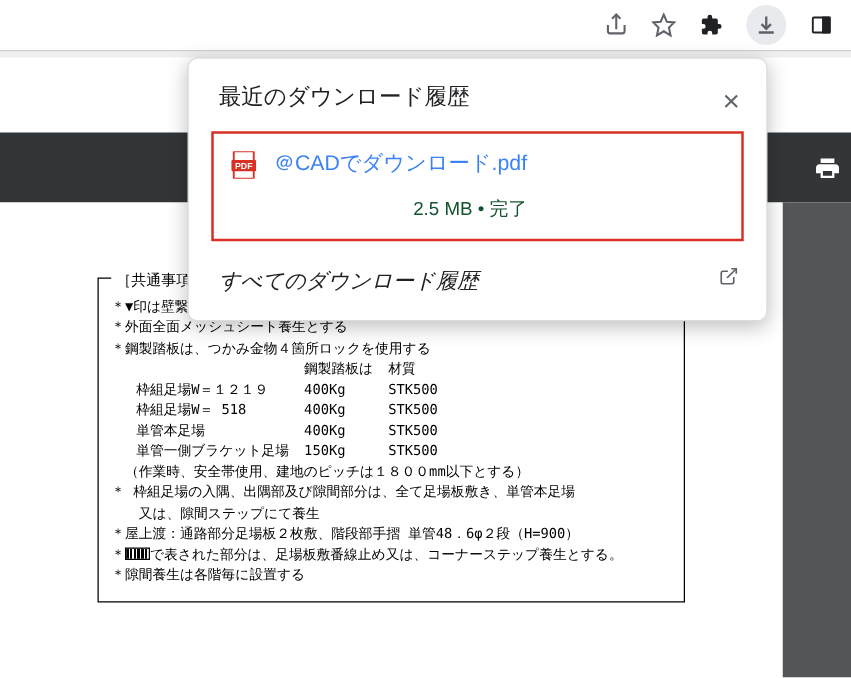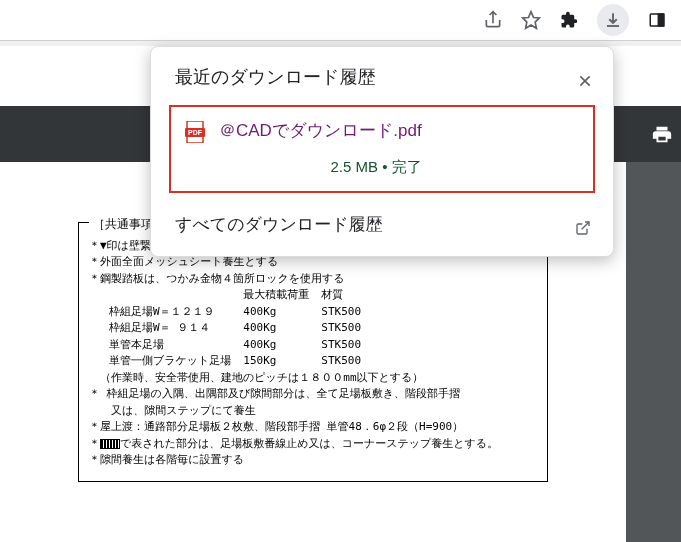--- a/index.html
+++ b/index.html
@@ -120,35 +120,36 @@
     gap: 14px;
     align-items: flex-start;
   }
   .popup-item .pdf-ico {
     margin-top: 2px;
     color: #d93025;
     flex-shrink: 0;
   }
   .popup-item .filename {
     font-size: 17px;
-    color: #701a75;
+    color: #3b82f6;
   }
   .popup-item .meta {
     font-size: 15px;
     color: #14532d;
     margin-top: 16px;
     text-align: right;
   }
   .popup-footer {
     display: flex;
-    align-items: flex-end;
+    align-items: flex-start;
     justify-content: space-between;
     padding: 10px 22px 12px 24px;
     font-size: 17px;
     color: #202124;
+    font-style: italic;
   }
   .popup-footer .ext { color: #5f6368; }
   svg { display: block; }
   .marker {
     display: inline-block;
     width: 18px; height: 8px;
     background: repeating-linear-gradient(90deg,#000 0,#000 2px,#fff 2px,#fff 3px);
     border: 1px solid #000;
     vertical-align: middle;
   }
@@ -205,47 +206,47 @@
     <div class="doc-frame">
       <span class="head">［共通事項］</span>
       <div class="lines">
         <div>＊▼印は壁繋ぎ位置を示す</div>
         <div>＊外面全面メッシュシート養生とする</div>
         <div>＊鋼製踏板は、つかみ金物４箇所ロックを使用する</div>
         <table>
           <tbody>
               <tr>
                 <td></td>
-                <td>最大積載荷重</td>
+                <td>鋼製踏板は</td>
                 <td>材質</td>
               </tr>
           <tr>
                 <td>枠組足場W＝１２１９</td>
                 <td>400Kg</td>
                 <td>STK500</td>
               </tr>
           <tr>
-                <td>枠組足場W＝ ９１４</td>
+                <td>枠組足場W＝ 518</td>
                 <td>400Kg</td>
                 <td>STK500</td>
               </tr>
           <tr>
                 <td>単管本足場</td>
                 <td>400Kg</td>
                 <td>STK500</td>
               </tr>
           <tr>
                 <td>単管一側ブラケット足場</td>
                 <td>150Kg</td>
                 <td>STK500</td>
               </tr>
         </tbody>
           </table>
         <div>　（作業時、安全帯使用、建地のピッチは１８００mm以下とする）</div>
-        <div>＊ 枠組足場の入隅、出隅部及び隙間部分は、全て足場板敷き、階段部手摺</div>
+        <div>＊ 枠組足場の入隅、出隅部及び隙間部分は、全て足場板敷き、単管本足場</div>
         <div>　　又は、隙間ステップにて養生</div>
         <div>＊屋上渡：通路部分足場板２枚敷、階段部手摺 単管48．6φ２段（H=900）</div>
         <div>
           <span>＊</span><span class="marker"></span><span>で表された部分は、足場板敷番線止め又は、コーナーステップ養生とする。</span>
         </div>
         <div>＊隙間養生は各階毎に設置する</div>
       </div>
     </div>
   </div>
 </div>

